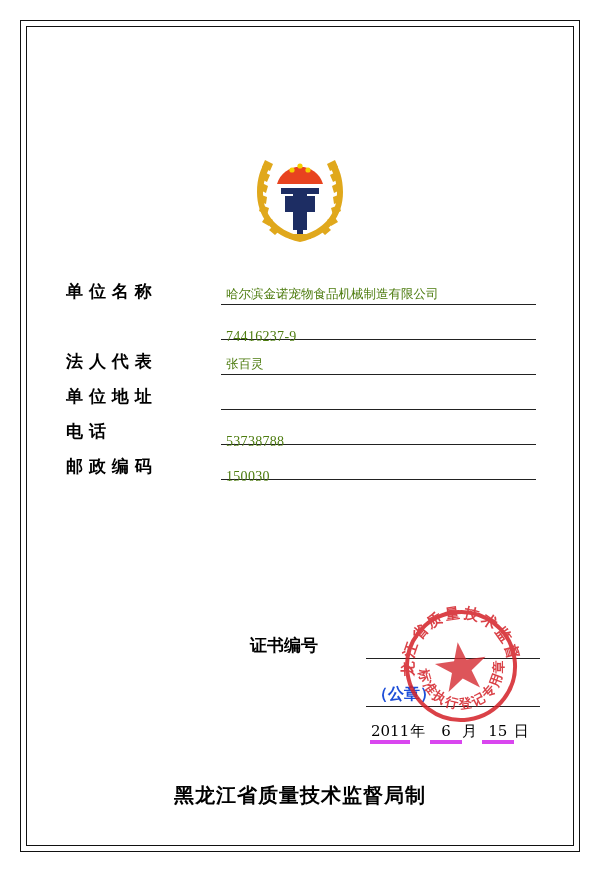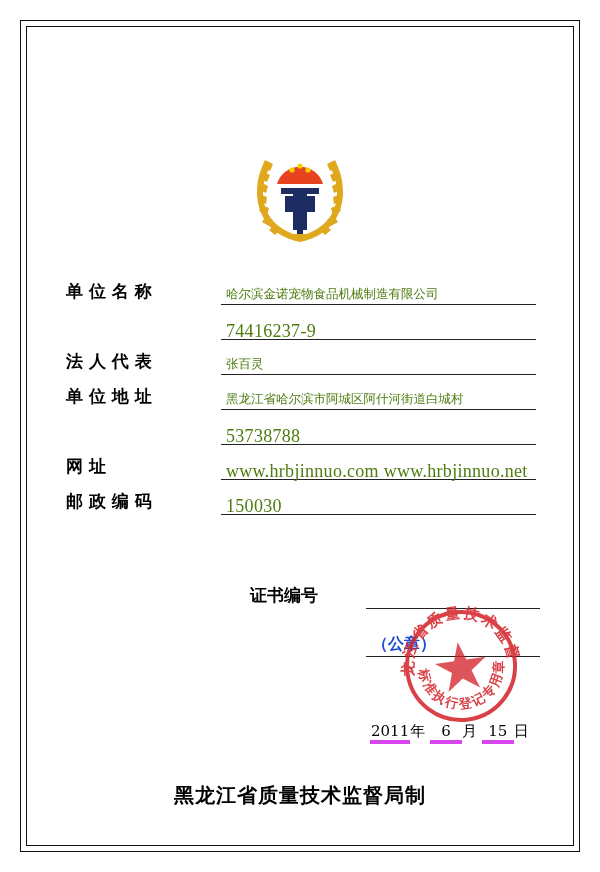--- a/index.html
+++ b/index.html
@@ -102,29 +102,30 @@
     position: absolute;
     left: 160px;
     top: 6px;
     font-family: "DejaVu Sans", "Liberation Sans", sans-serif;
     font-size: 12.5px;
     color: #4d7c0f;
     white-space: nowrap;
   }
   .field-value.latin {
     font-family: "Liberation Serif", serif;
-    font-size: 18px;
+    font-size: 14px;
     letter-spacing: 0.3px;
+    margin-top: 8px;
   }
 
   
   .lower {
     position: absolute;
     left: 250px;
-    top: 582px;
+    top: 632px;
     width: 290px;
   }
   .lower-row {
     position: relative;
     height: 48px;
   }
   .lower-label {
     position: absolute;
     left: 0;
     top: 2px;
@@ -245,33 +246,28 @@
 
     <div class="field-row">
       <div class="field-label spread">法 人 代 表</div>
       <div class="field-line"></div>
       <div class="field-value">张百灵</div>
     </div>
 
     <div class="field-row">
       <div class="field-label spread">单 位 地 址</div>
       <div class="field-line"></div>
-      <div class="field-value">黑龙江省哈尔滨市阿城区阿什河街道白城村</div>
-    </div>
-
-    <div class="field-row">
+    </div>
+
+    <div class="field-row">
+      <div class="field-label spread" style="letter-spacing:0;">电 话</div>
       <div class="field-line"></div>
       <div class="field-value latin">53738788</div>
     </div>
 
-    <div class="field-row">
-      <div class="field-label spread">网 址</div>
-      <div class="field-line"></div>
-      <div class="field-value latin">www.hrbjinnuo.com   www.hrbjinnuo.net</div>
-    </div>
 
     <div class="field-row">
       <div class="field-label spread">邮 政 编 码</div>
       <div class="field-line"></div>
       <div class="field-value latin">150030</div>
     </div>
 
   </div>
 
   <div class="lower">

